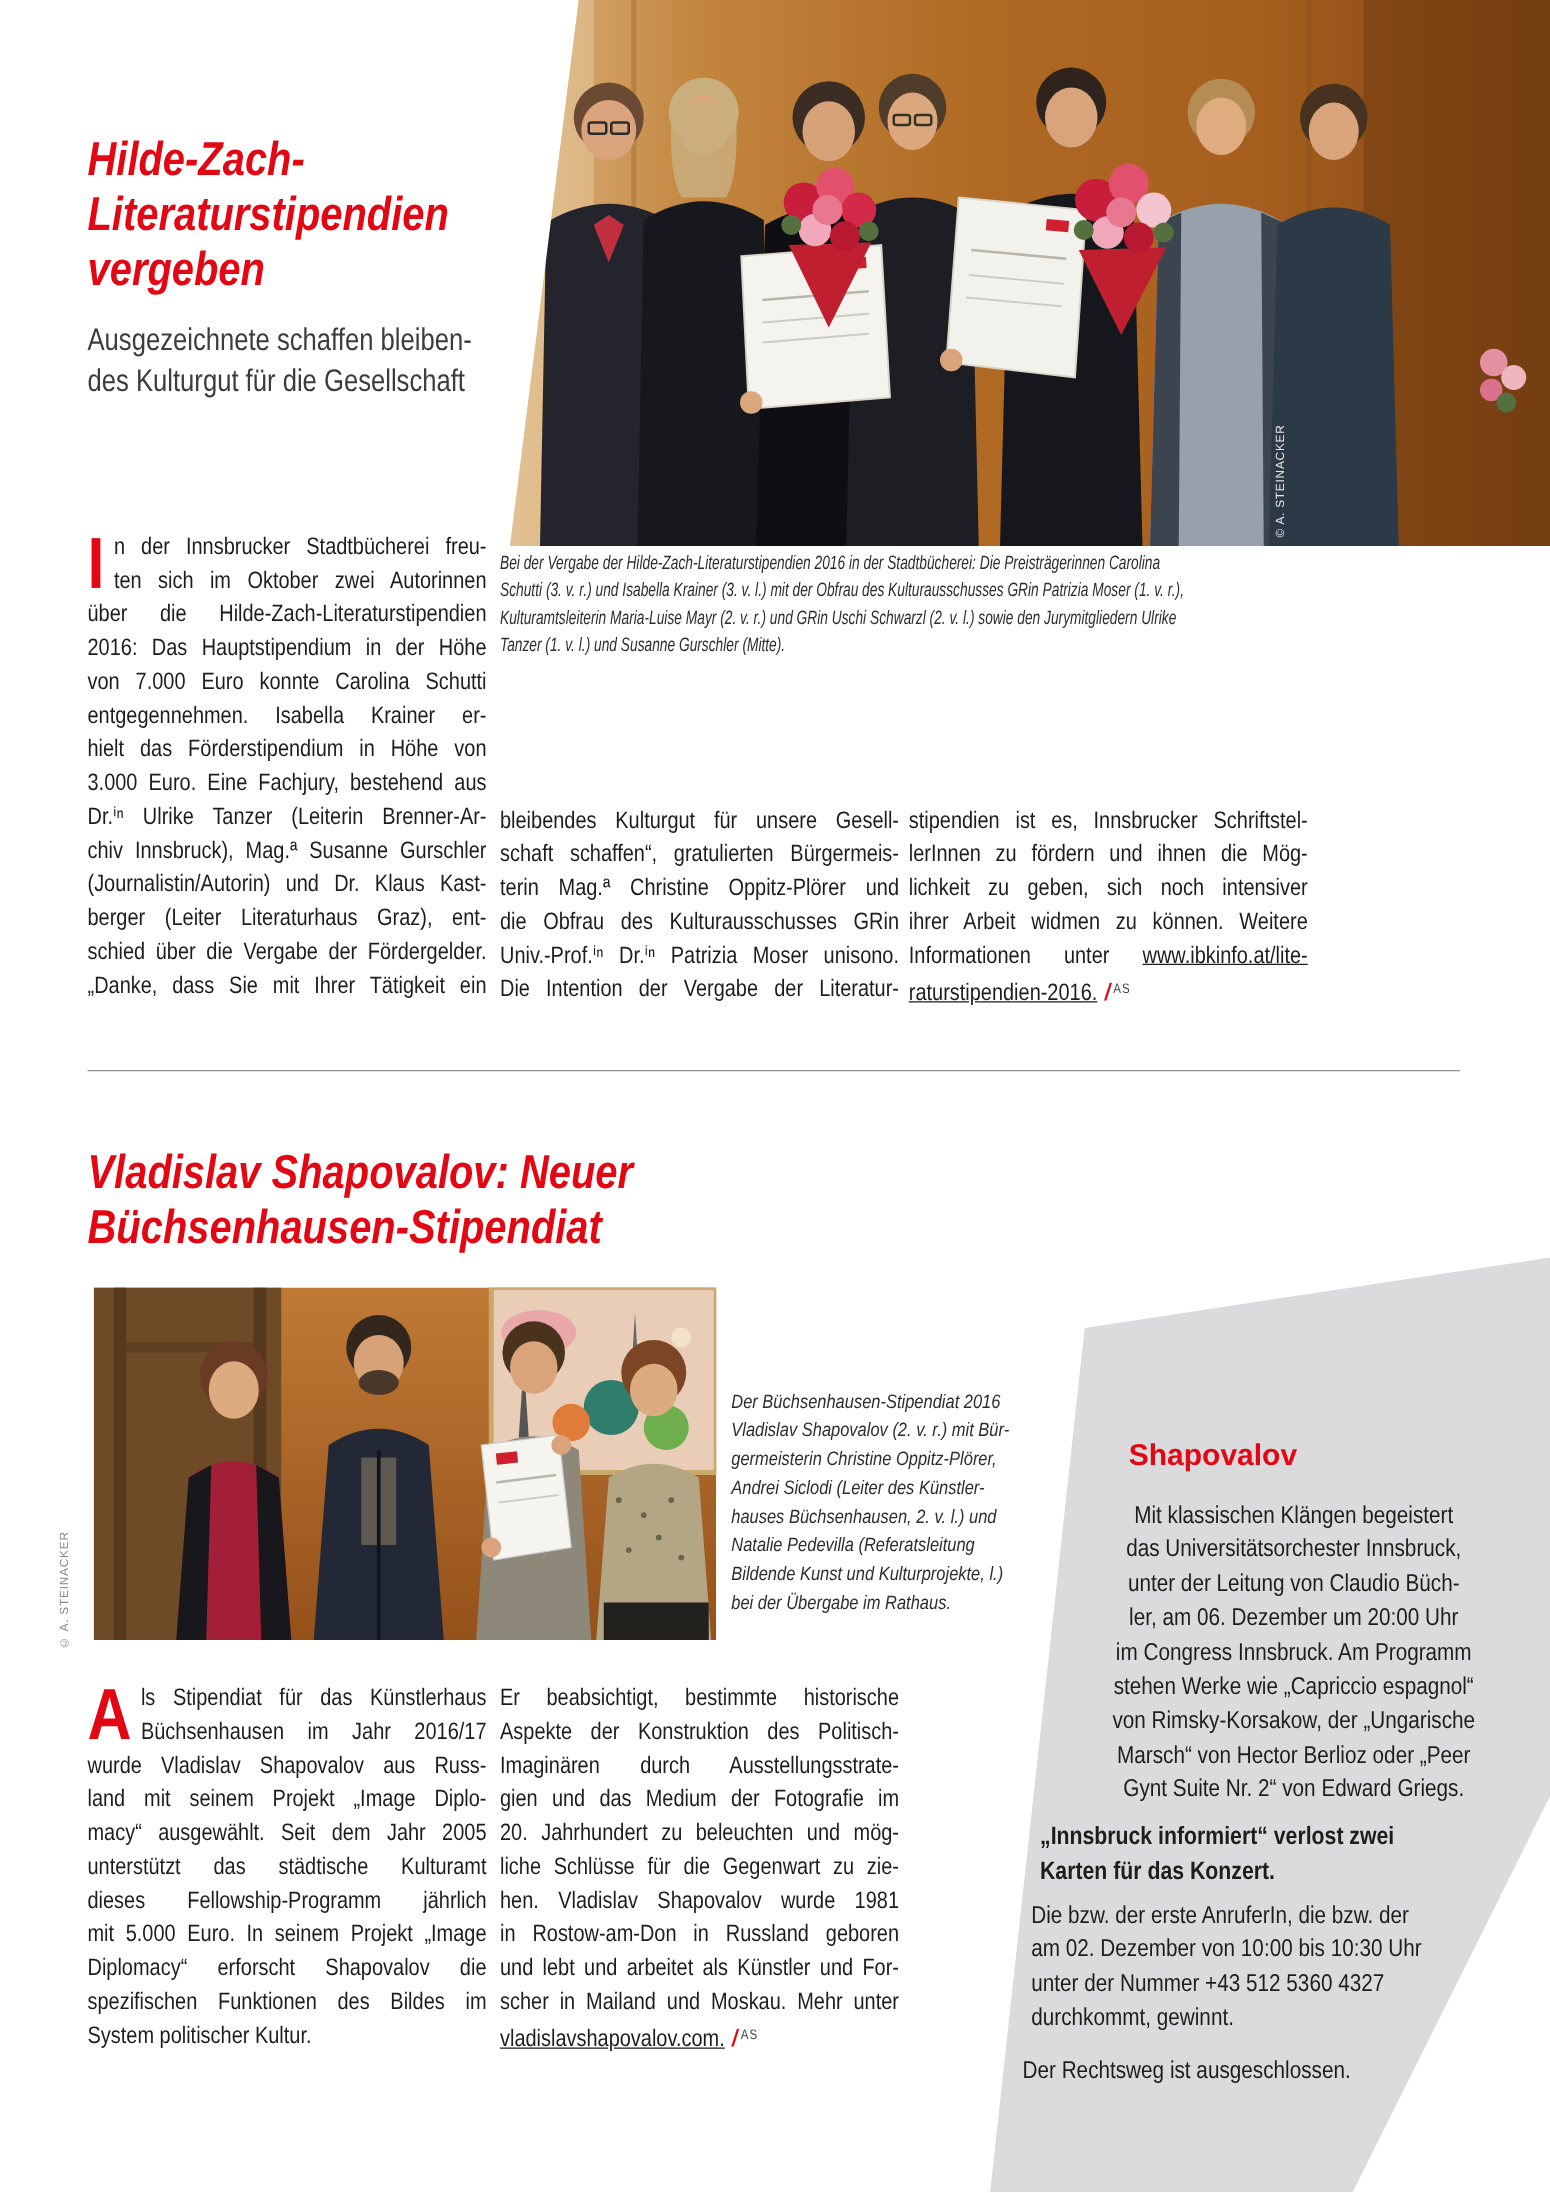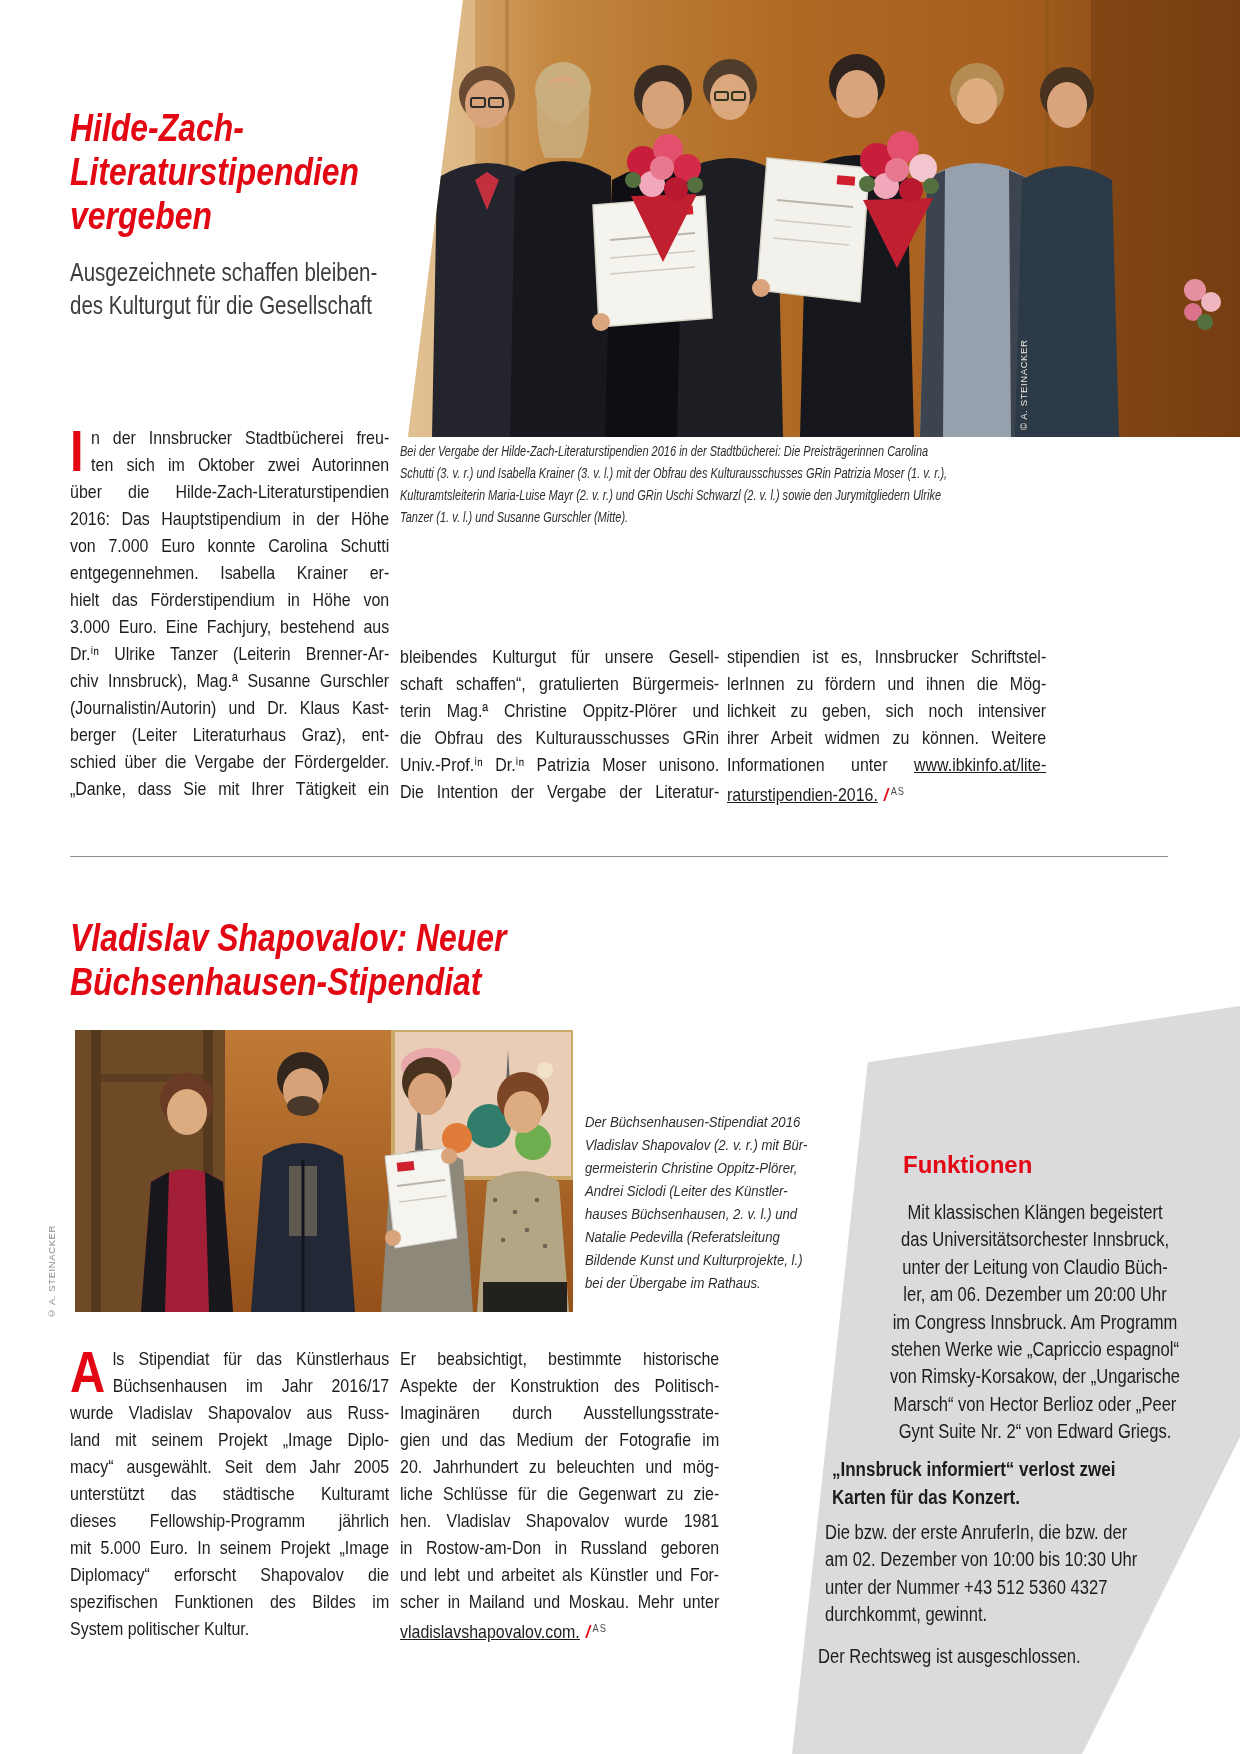--- a/index.html
+++ b/index.html
@@ -291,21 +291,21 @@
       <div class="ln">Vladislav Shapovalov (2. v. r.) mit Bür-</div>
       <div class="ln">germeisterin Christine Oppitz-Plörer,</div>
       <div class="ln">Andrei Siclodi (Leiter des Künstler-</div>
       <div class="ln">hauses Büchsenhausen, 2. v. l.) und</div>
       <div class="ln">Natalie Pedevilla (Referatsleitung</div>
       <div class="ln">Bildende Kunst und Kulturprojekte, l.)</div>
       <div class="ln">bei der Übergabe im Rathaus.</div>
     </div>
 
   <div id="gwbox" class="abs">
-    <div class="abs gw-title" style="left:133px;top:148px;">Funktionen</div>
+    <div class="abs gw-title" style="left:133px;top:148px;">Shapovalov</div>
     <div class="abs gw-text gw-center sx" style="left:95px;top:196px;">
         <div class="ln">Mit klassischen Klängen begeistert</div>
         <div class="ln">das Universitätsorchester Innsbruck,</div>
         <div class="ln">unter der Leitung von Claudio Büch-</div>
         <div class="ln">ler, am 06. Dezember um 20:00 Uhr</div>
         <div class="ln">im Congress Innsbruck. Am Programm</div>
         <div class="ln">stehen Werke wie „Capriccio espagnol“</div>
         <div class="ln">von Rimsky-Korsakow, der „Ungarische</div>
         <div class="ln">Marsch“ von Hector Berlioz oder „Peer</div>
         <div class="ln">Gynt Suite Nr. 2“ von Edward Griegs.</div>

